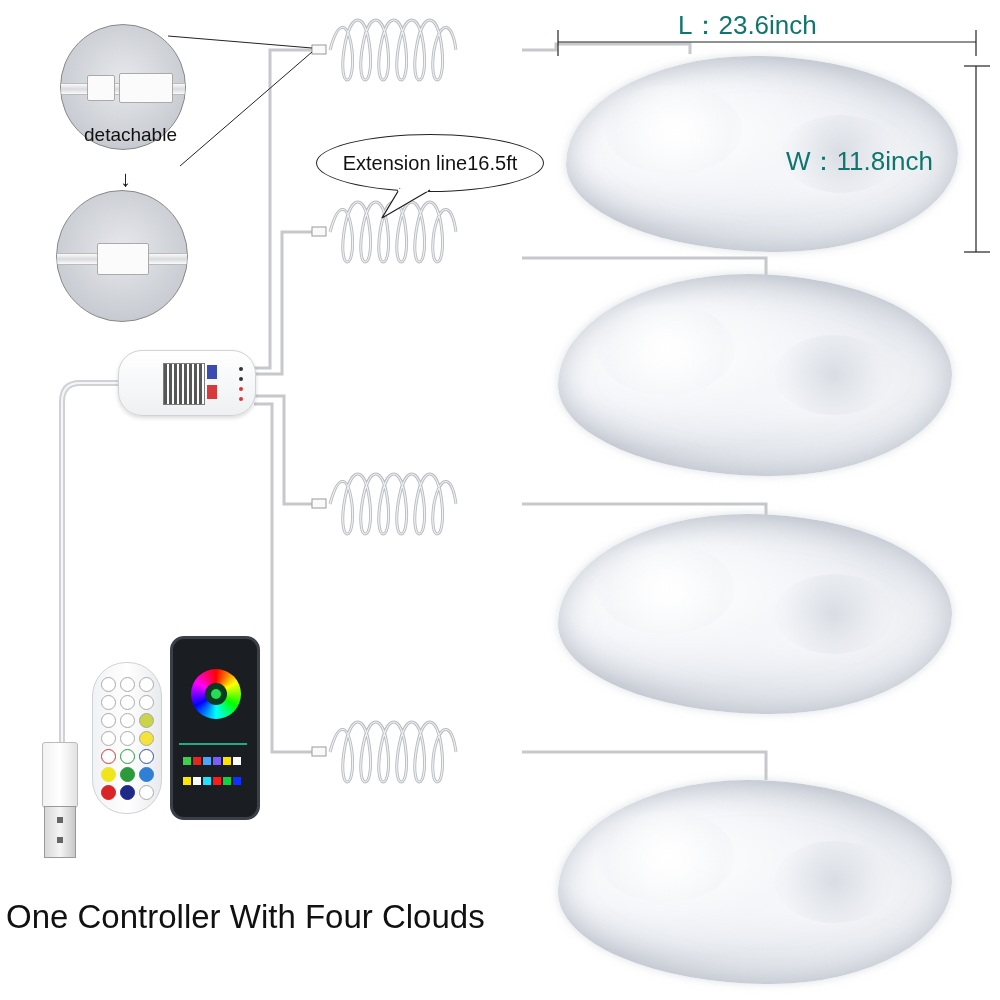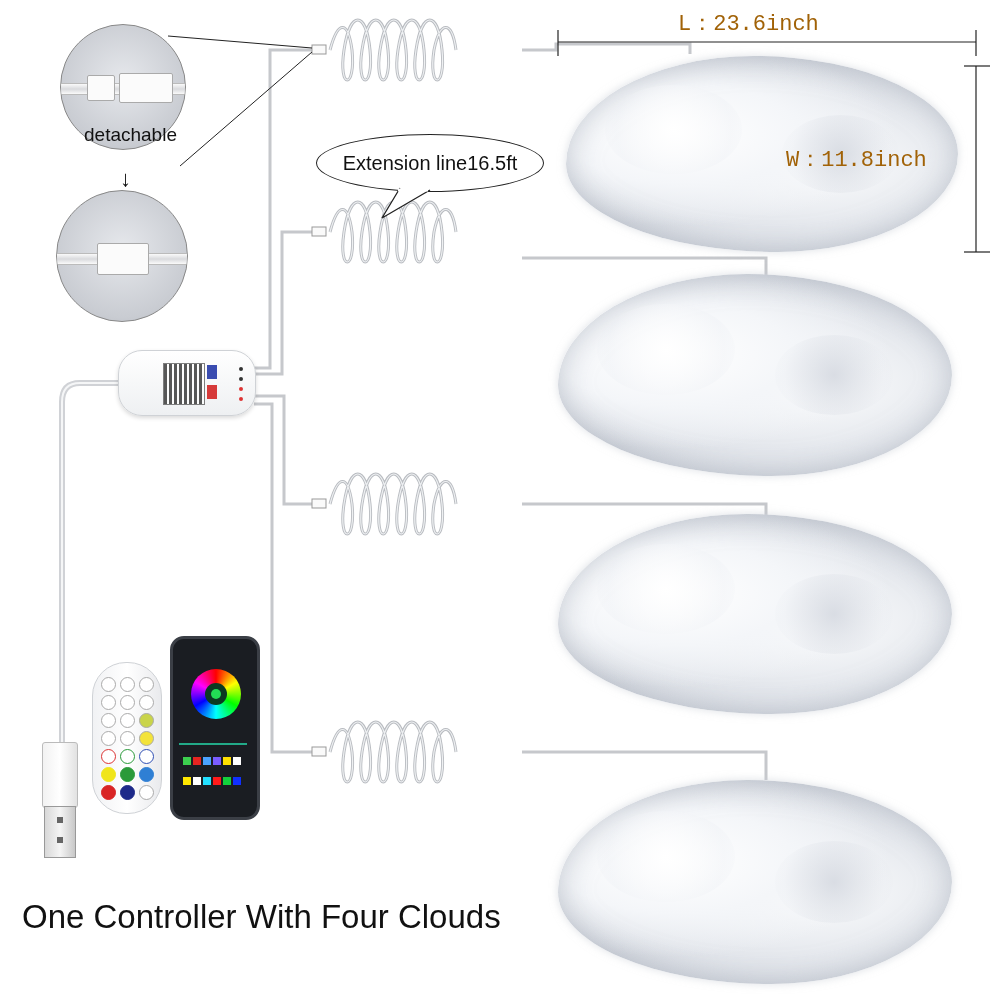--- a/index.html
+++ b/index.html
@@ -10,21 +10,21 @@
     position:absolute; border-radius:48% 52% 46% 54% / 55% 50% 50% 45%;
     background:
       radial-gradient(ellipse at 30% 40%, #ffffff 0%, #f4f6f9 30%, rgba(255,255,255,0) 55%),
       radial-gradient(ellipse at 65% 55%, #fbfcfd 0%, #e6e9ee 40%, rgba(255,255,255,0) 70%),
       radial-gradient(ellipse at 50% 50%, #eceff3 0%, #d6dae1 60%, #c8ccd4 100%);
     box-shadow: inset 0 0 30px rgba(160,168,180,0.55), 0 0 8px rgba(200,205,212,0.6);
   }
   .cloud::before, .cloud::after { content:""; position:absolute; border-radius:50%; }
   .cloud::before { left:10%; top:15%; width:35%; height:45%; background:radial-gradient(circle, rgba(255,255,255,0.95) 0%, rgba(235,238,243,0.3) 70%, rgba(255,255,255,0) 100%); }
   .cloud::after { left:55%; top:30%; width:30%; height:40%; background:radial-gradient(circle, rgba(210,214,222,0.8) 0%, rgba(230,233,238,0.2) 70%, rgba(255,255,255,0) 100%); }
-  .dim-text { font-size:22px; color:#a16207; white-space:nowrap;font-family:Liberation Mono, monospace; }
+  .dim-text { font-size:26px; color:#0f766e; white-space:nowrap; }
   .bubble {
     position:absolute; left:316px; top:134px; width:226px; height:56px;
     border:1.5px solid #222; border-radius:50%; background:#fff;
     display:flex; align-items:center; justify-content:center; font-size:20px;
   }
   .bubble-tail { position:absolute; left:380px; top:184px; }
   .detail-circle {
     position:absolute; border-radius:50%; border:1px solid #888;
     background:radial-gradient(circle at 50% 45%, #e6e8ec 0%, #c9ccd2 70%, #b3b7be 100%);
     overflow:hidden;
@@ -54,21 +54,21 @@
   .rbtn { position:absolute; width:13px; height:13px; border-radius:50%; border:1px solid #aaa; background:#fff; }
   .phone {
     position:absolute; left:170px; top:636px; width:84px; height:178px;
     background:#1a1d22; border:3px solid #3b3f46; border-radius:14px; overflow:hidden;
   }
   .wheel { position:absolute; left:18px; top:30px; width:50px; height:50px; border-radius:50%;
     background:conic-gradient(#ff0000,#ffff00,#00ff00,#00ffff,#0000ff,#ff00ff,#ff0000); }
   .wheel-center { position:absolute; left:14px; top:14px; width:22px; height:22px; border-radius:50%; background:#0b3a22; }
   .wheel-dot { position:absolute; left:6px; top:6px; width:10px; height:10px; border-radius:50%; background:#22dd55; }
   .swatch { position:absolute; width:8px; height:8px; }
-  .footer-title { position:absolute; left:22px; top:898px; font-size:33px; color:#111; white-space:nowrap; }
+  .footer-title { position:absolute; left:6px; top:898px; font-size:33px; color:#111; white-space:nowrap; }
 </style>
 </head>
 <body>
 
 <svg class="wires" width="1000" height="1000">
   <defs>
     <g id="coil">
       <path d="M0,0 c8,-30 18,-30 22,0 c4,40 -14,40 -8,0 c6,-40 22,-40 26,0 c4,40 -14,40 -8,0 c6,-40 22,-40 26,0 c4,40 -14,40 -8,0 c6,-40 22,-40 26,0 c4,40 -14,40 -8,0 c6,-40 22,-40 26,0 c4,40 -14,40 -8,0 c6,-40 22,-40 26,0 c4,40 -14,40 -8,0 c6,-30 18,-30 22,0" fill="none" stroke="#b9bcc1" stroke-width="3"></path>
       <path d="M0,0 c8,-30 18,-30 22,0 c4,40 -14,40 -8,0 c6,-40 22,-40 26,0 c4,40 -14,40 -8,0 c6,-40 22,-40 26,0 c4,40 -14,40 -8,0 c6,-40 22,-40 26,0 c4,40 -14,40 -8,0 c6,-40 22,-40 26,0 c4,40 -14,40 -8,0 c6,-40 22,-40 26,0 c4,40 -14,40 -8,0 c6,-30 18,-30 22,0" fill="none" stroke="#eef0f2" stroke-width="1.2"></path>
     </g>

